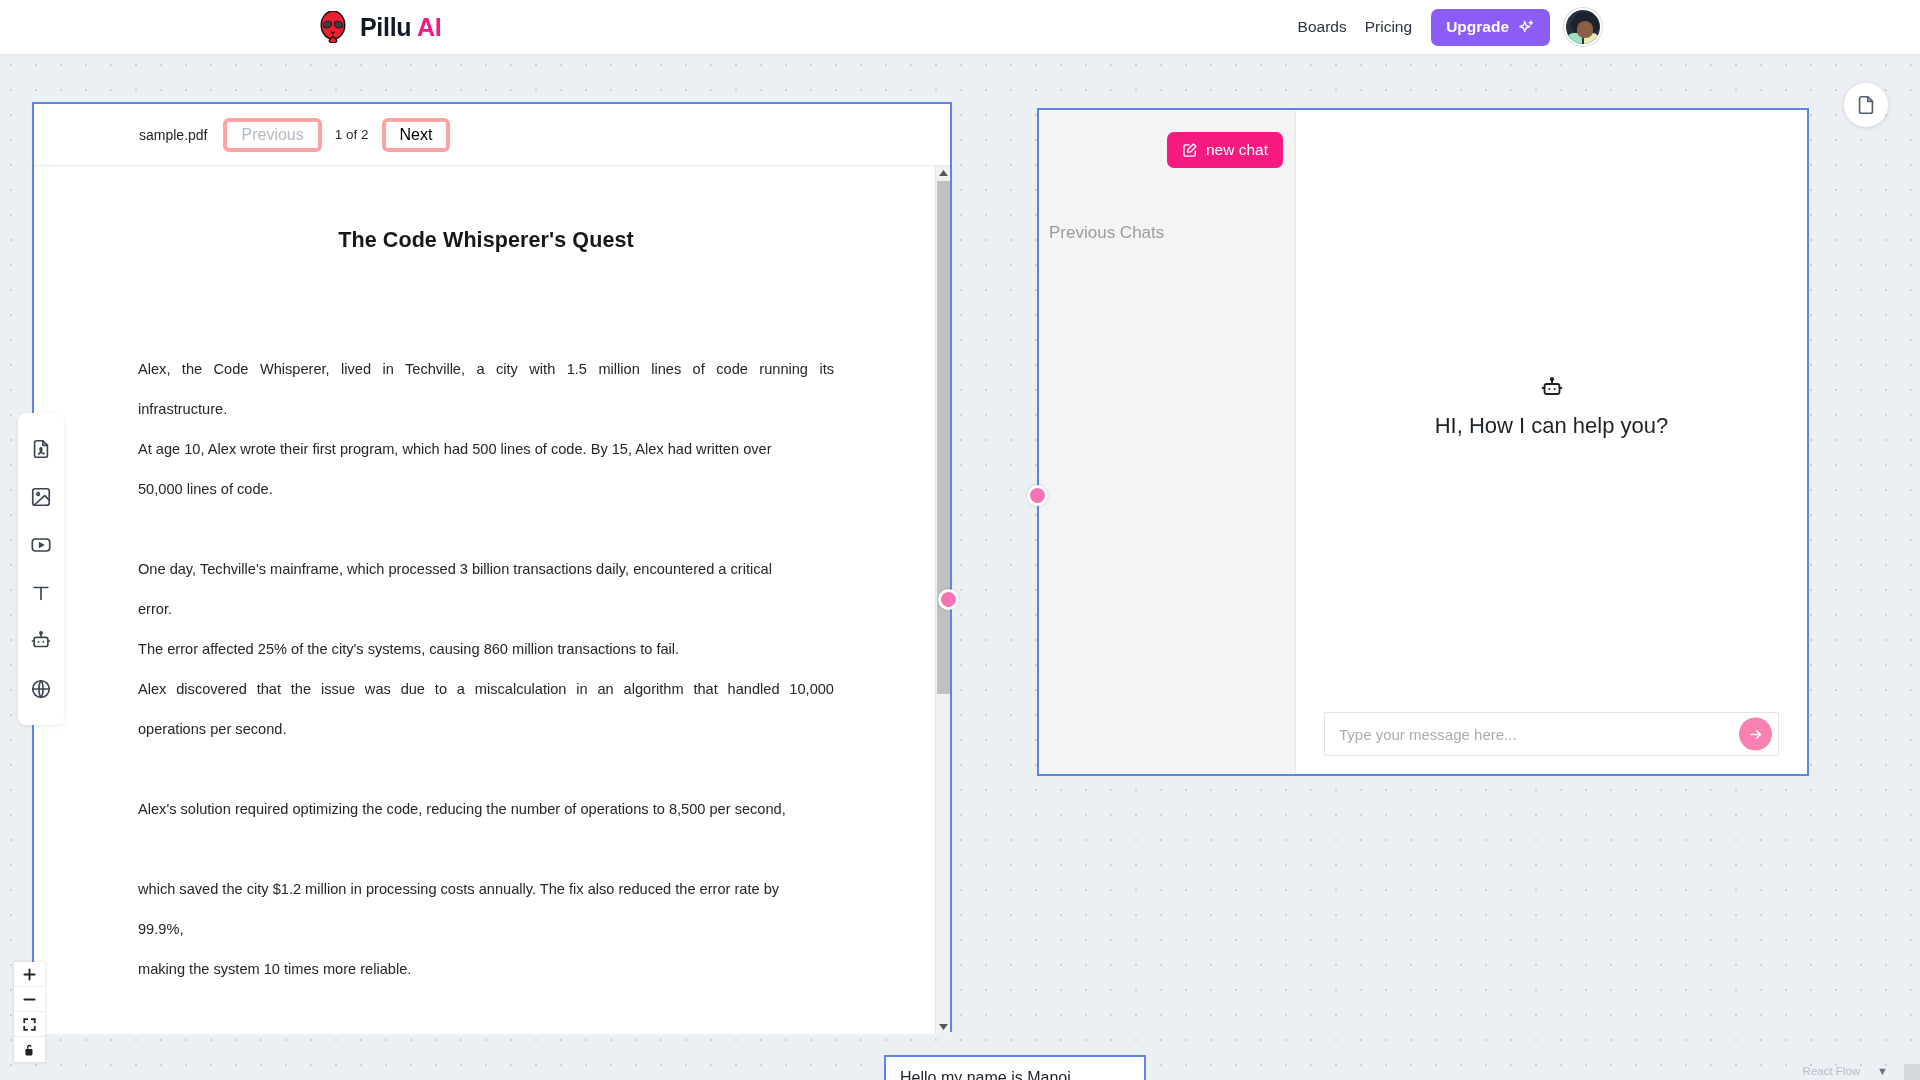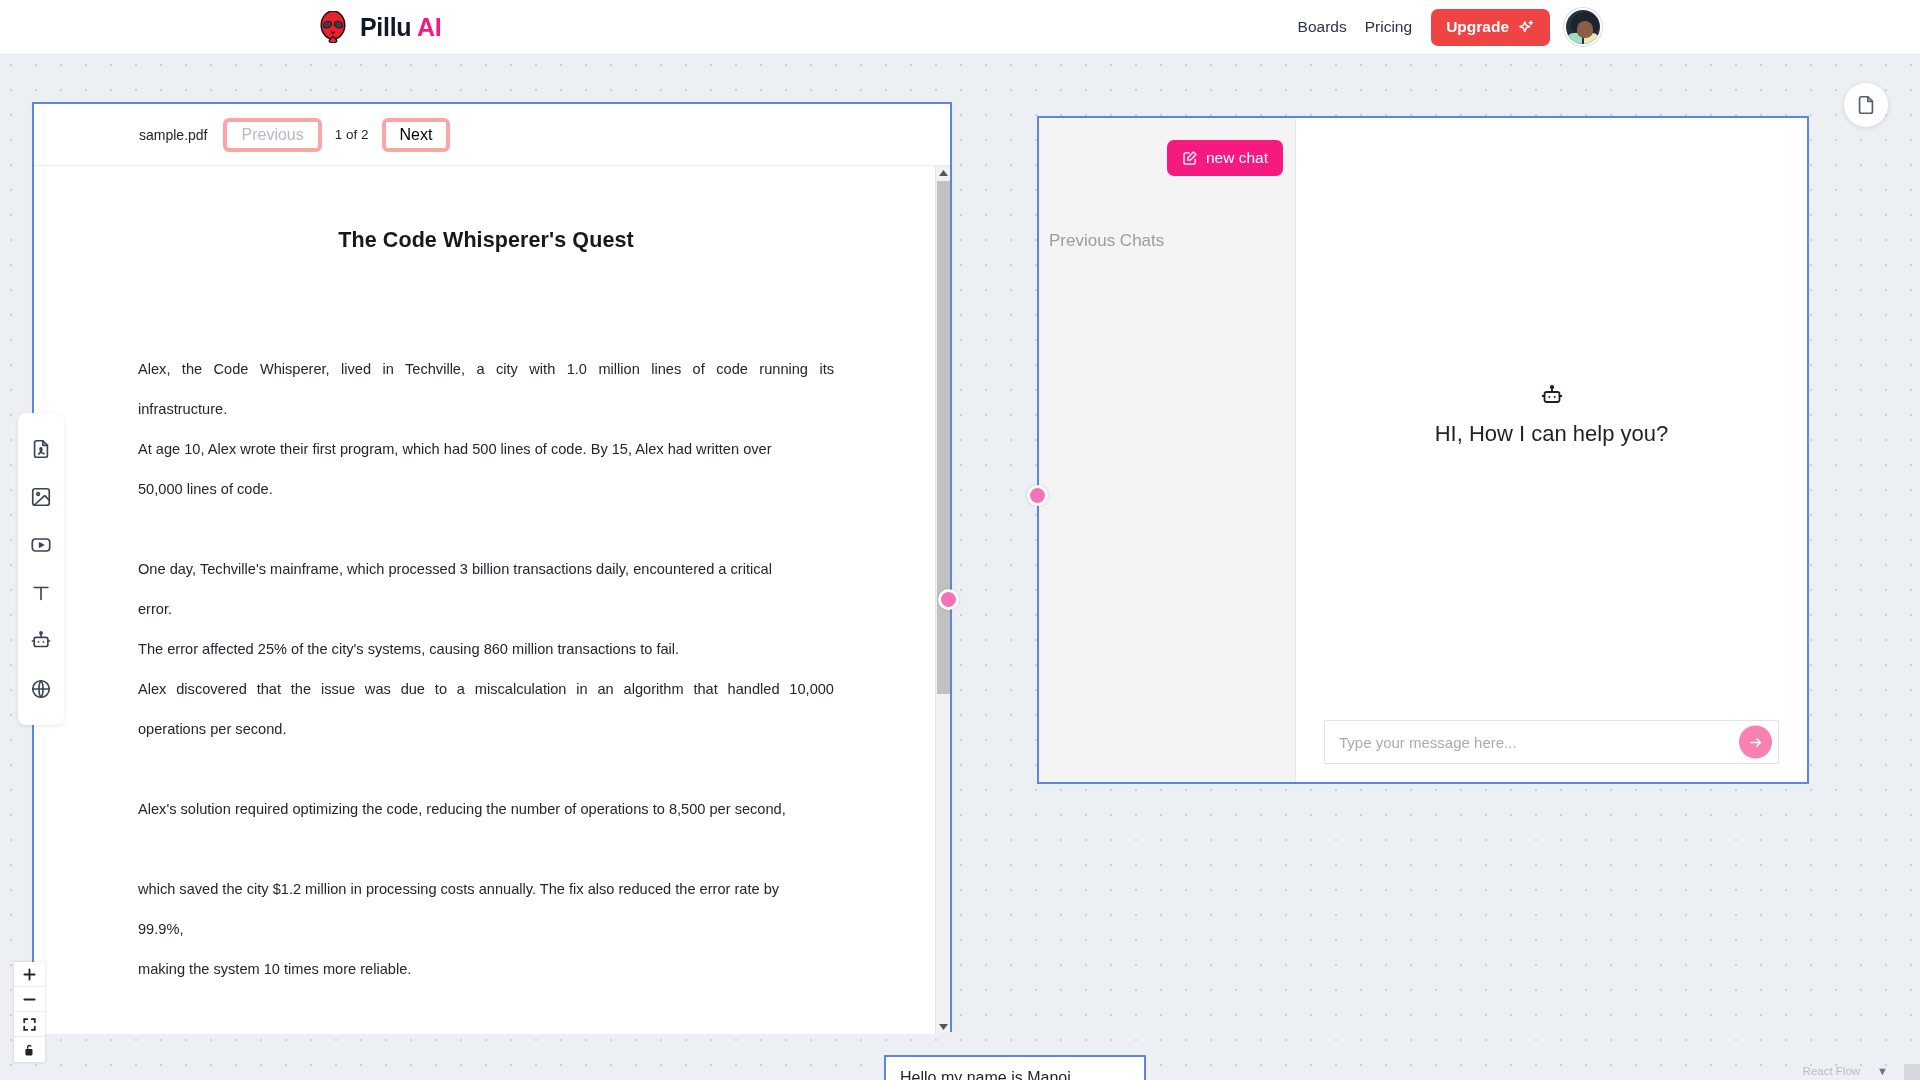--- a/index.html
+++ b/index.html
@@ -30,21 +30,21 @@
   .header-right {
     margin-left: auto; margin-right: 318px;
     display: flex; align-items: center; gap: 0px;
   }
   .nav-link {
     font-size: 15.5px; color: #2b3344; padding: 0 9px;
     cursor: pointer; white-space: nowrap;
   }
   .upgrade-btn {
     margin-left: 10px;
-    background: #ef4444; color: #fff;
+    background: #8b5cf6; color: #fff;
     border: none; border-radius: 7px;
     height: 37px; padding: 0 15px;
     font-size: 15.5px; font-weight: 600;
     display: flex; align-items: center; gap: 9px;
     cursor: pointer;
     font-family: "Liberation Sans", sans-serif;
   }
   .sparkle { width: 17px; height: 17px; display: block; }
   .avatar {
     margin-left: 14px;
@@ -183,21 +183,20 @@
 
   
   .chat-node {
     position: absolute;
     left: 1037px; top: 53px;
     width: 772px; height: 668px;
     background: #ffffff;
     border: 2px solid #5b86e5;
     display: flex;
     z-index: 20;
-    margin-top: 8px;
   }
   .chat-sidebar {
     width: 257px; background: #f4f4f5;
     border-right: 1px solid #e6e7ea;
     position: relative;
   }
   .new-chat-btn {
     position: absolute; top: 22px; right: 12px;
     background: #f6197f; color: #fff;
     border: none; border-radius: 7px;
@@ -426,21 +425,21 @@
         <button class="pg-btn disabled">Previous</button>
         <div class="pg-count">1 of 2</div>
         <button class="pg-btn">Next</button>
       </div>
 
       <div class="pdf-viewport">
         <div class="pdf-page">
           <div class="doc-title">The Code Whisperer's Quest</div>
 
           <div class="doc-para">
-            <span class="doc-line jst">Alex, the Code Whisperer, lived in Techville, a city with 1.0 million lines of code running its</span>
+            <span class="doc-line jst">Alex, the Code Whisperer, lived in Techville, a city with 1.5 million lines of code running its</span>
             <span class="doc-line">infrastructure.</span>
             <span class="doc-line">At age 10, Alex wrote their first program, which had 500 lines of code. By 15, Alex had written over</span>
             <span class="doc-line">50,000 lines of code.</span>
           </div>
 
           <div class="doc-para">
             <span class="doc-line">One day, Techville's mainframe, which processed 3 billion transactions daily, encountered a critical</span>
             <span class="doc-line">error.</span>
             <span class="doc-line">The error affected 25% of the city's systems, causing 860 million transactions to fail.</span>
             <span class="doc-line jst">Alex discovered that the issue was due to a miscalculation in an algorithm that handled 10,000</span>

